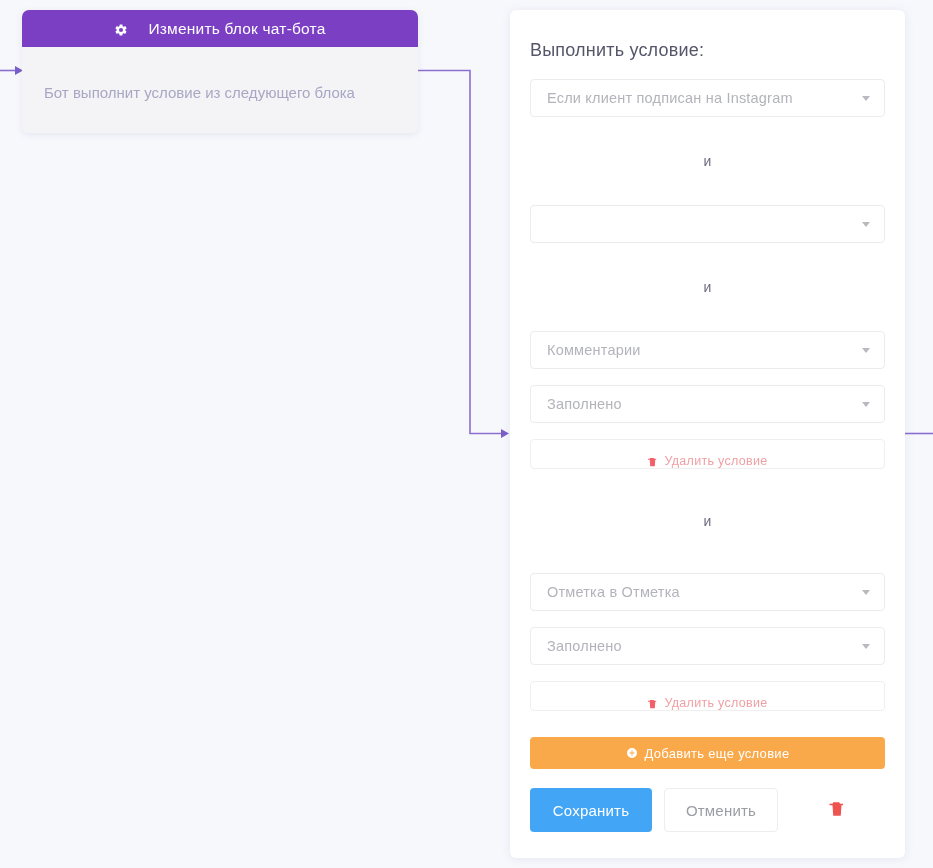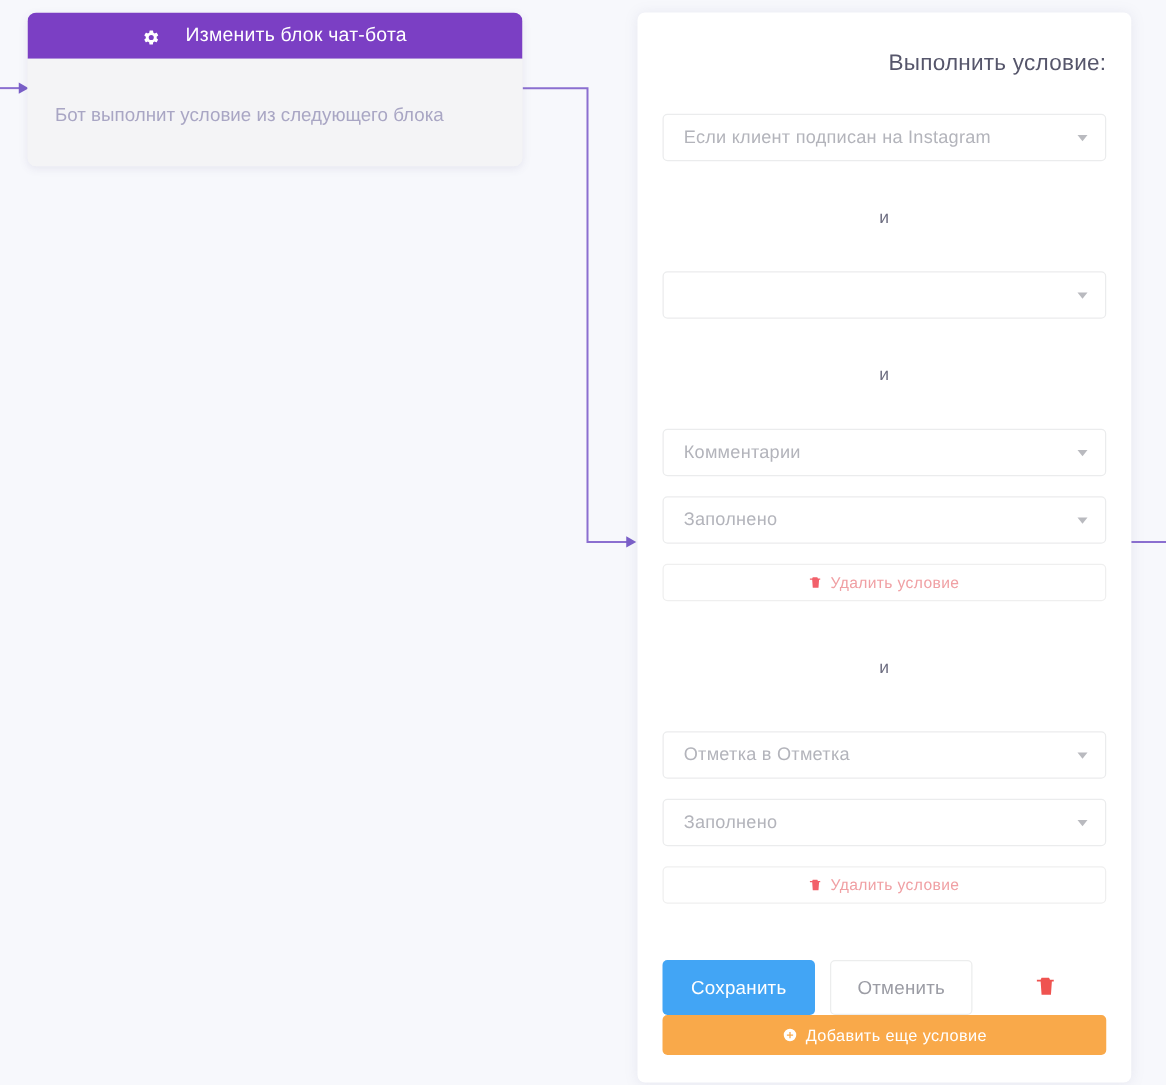--- a/index.html
+++ b/index.html
@@ -76,22 +76,21 @@
     background: #ffffff;
     border-radius: 6px;
     box-shadow: 0 1px 10px rgba(120, 120, 160, 0.13);
     padding: 24px 20px 22px 20px;
     z-index: 3;
   }
   #panel-title {
     font-size: 18px;
     color: #56566b;
     letter-spacing: .2px;
-    margin: 6px 0 30px 0;
-    text-align: right;
+    margin: 6px 0 18px 0;
   }
 
   .select-field {
     position: relative;
     width: 355px;
     height: 38px;
     border: 1px solid #ebeced;
     border-radius: 4px;
     background: #ffffff;
     display: flex;
@@ -123,21 +122,21 @@
     letter-spacing: .3px;
   }
 
   .delete-cond-btn {
     width: 355px;
     height: 30px;
     border: 1px solid #efefef;
     border-radius: 4px;
     background: #ffffff;
     display: flex;
-    align-items: center;
+    align-items: flex-end;
     justify-content: center;
     gap: 6px;
     font-size: 12.5px;
     color: #f0a0a4;
     letter-spacing: .3px;
     cursor: pointer;
   }
   .delete-cond-btn .trash-ico { display: inline-block; width: 11px; height: 12px; }
 
   #add-condition-btn {
@@ -288,36 +287,36 @@
     <div class="delete-cond-btn">
       <span class="trash-ico">
         <svg viewBox="0 0 24 24" width="11" height="12" fill="#f2606a">
           <path d="M6 7h12l-1 14H7L6 7zm3-4h6l1 2h4v2H2V5h4l1-2z"></path>
         </svg>
       </span>
       <span>Удалить условие</span>
     </div>
 
     <div class="gap-md"></div>
+
+    <div id="add-condition-btn">
+      <span class="plus-ico">
+        <svg viewBox="0 0 24 24" width="12" height="12" fill="#ffffff">
+          <path d="M12 2a10 10 0 1 0 0 20 10 10 0 0 0 0-20zm5 11h-4v4h-2v-4H7v-2h4V7h2v4h4v2z"></path>
+        </svg>
+      </span>
+      <span>Добавить еще условие</span>
+    </div>
 
     <div id="footer-actions">
       <button id="save-button">Сохранить</button>
       <button id="cancel-button">Отменить</button>
       <button id="delete-block-button">
         <span>
           <svg viewBox="0 0 24 24" width="18" height="20" fill="#ef5350">
             <path d="M6 7h12l-1 14H7L6 7zm3-4h6l1 2h4v2H2V5h4l1-2z"></path>
           </svg>
         </span>
       </button>
     </div>
 
-    <div id="add-condition-btn">
-      <span class="plus-ico">
-        <svg viewBox="0 0 24 24" width="12" height="12" fill="#ffffff">
-          <path d="M12 2a10 10 0 1 0 0 20 10 10 0 0 0 0-20zm5 11h-4v4h-2v-4H7v-2h4V7h2v4h4v2z"></path>
-        </svg>
-      </span>
-      <span>Добавить еще условие</span>
-    </div>
-
   </div>
 </div>
 
 </body></html>

